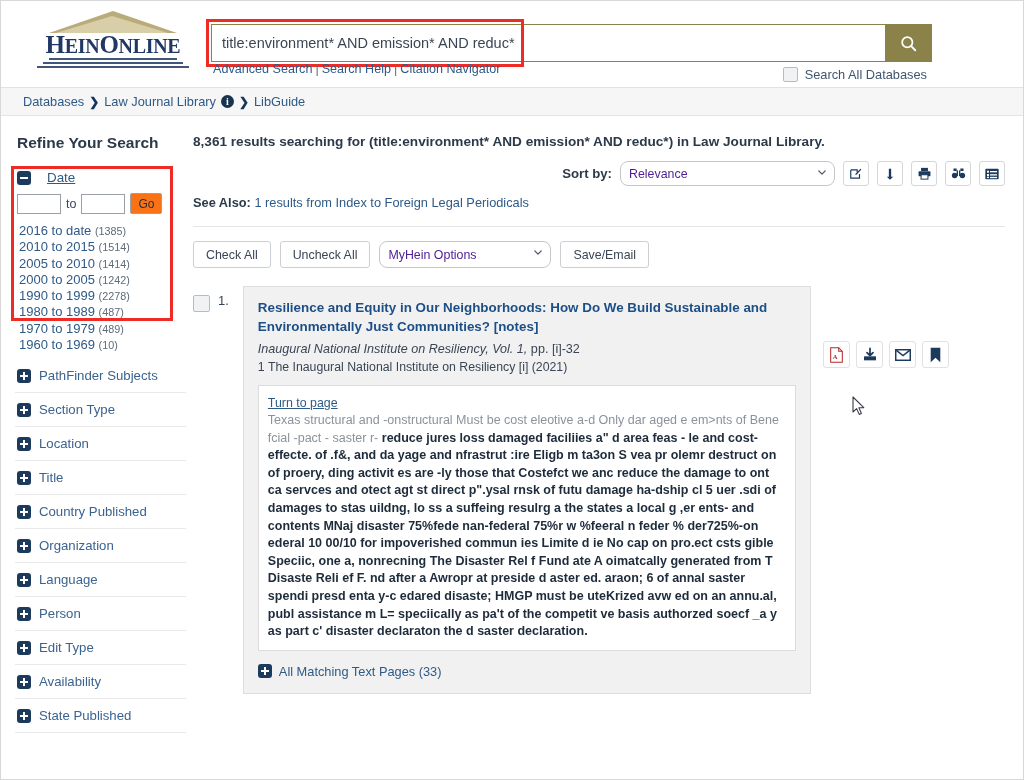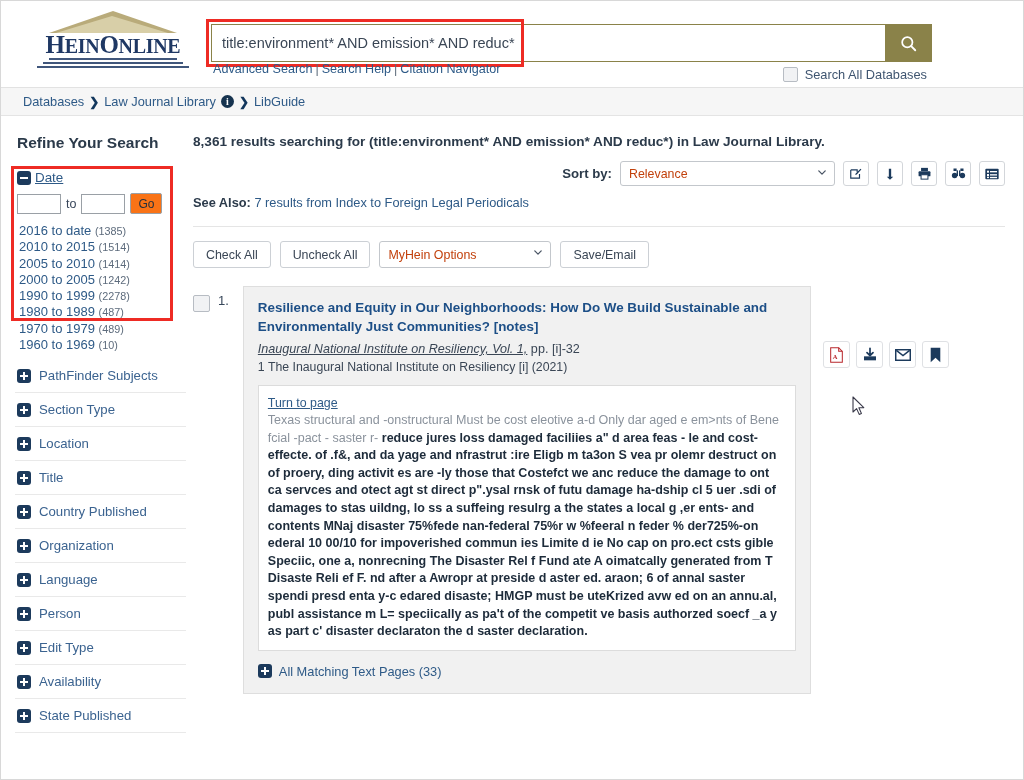--- a/index.html
+++ b/index.html
@@ -260,21 +260,21 @@
     position: absolute;
     left: 6px;
     top: 3px;
     width: 2px;
     height: 8px;
     background: #fff;
   }
   .date-head {
     display: flex;
     align-items: center;
-    gap: 4px;
+    gap: 16px;
     padding: 4px 2px 8px 2px;
     font-size: 13.4px;
   }
   .date-head .lbl {
     color: #2e5a87;
     text-decoration: underline;
     cursor: pointer;
   }
   .date-range-row {
     display: flex;
@@ -332,24 +332,24 @@
     gap: 8px;
     margin-bottom: 9px;
     justify-content: flex-end;
   }
   .sort-label { font-size: 13.2px; font-weight: bold; color: #2b3a4a; }
   .select {
     position: relative;
     width: 215px;
     height: 25px;
     border: 1px solid #c3c7cc;
-    border-radius: 3px;
+    border-radius: 8px;
     background: #fff;
     font-size: 12.4px;
-    color: #c2410c;
+    color: #4c1d95;
     display: flex;
     align-items: center;
     padding: 0 8px;
     box-sizing: border-box;
     cursor: pointer;
   }
   .select .caret {
     position: absolute;
     right: 8px;
     top: 8px;
@@ -434,21 +434,21 @@
     color: #1d4f87;
     line-height: 18.5px;
     margin: 0 0 6px 0;
     cursor: pointer;
   }
   .res-cite {
     font-size: 12.6px;
     color: #3a4655;
     margin-bottom: 4px;
   }
-  .res-cite i { font-style: italic; text-decoration: underline; }
+  .res-cite i { font-style: italic; }
   .res-sub {
     font-size: 12.3px;
     color: #3a4655;
     margin-bottom: 11px;
   }
   .snippet {
     background: #fff;
     border: 1px solid #dcdcdc;
     padding: 7px 9px 9px 9px;
   }
@@ -673,21 +673,21 @@
             <rect x="4.5" y="16" width="3" height="2.2" fill="#ffffff"></rect>
             <rect x="9" y="7.5" width="10.5" height="2" fill="#ffffff"></rect>
             <rect x="9" y="12.3" width="10.5" height="2" fill="#ffffff"></rect>
             <rect x="9" y="16.3" width="10.5" height="2" fill="#ffffff"></rect>
           </svg>
         </div>
       </div>
 
       <div class="see-also">
         <b>See Also:</b>
-        <a>7 results from Index to Foreign Legal Periodicals</a>
+        <a>1 results from Index to Foreign Legal Periodicals</a>
       </div>
 
       <div class="divider"></div>
 
       <div class="toolbar">
         <button class="tbtn">Check All</button>
         <button class="tbtn">Uncheck All</button>
         <div class="select myhein">
           <span>MyHein Options</span>
           <svg class="caret" viewBox="0 0 10 6">

